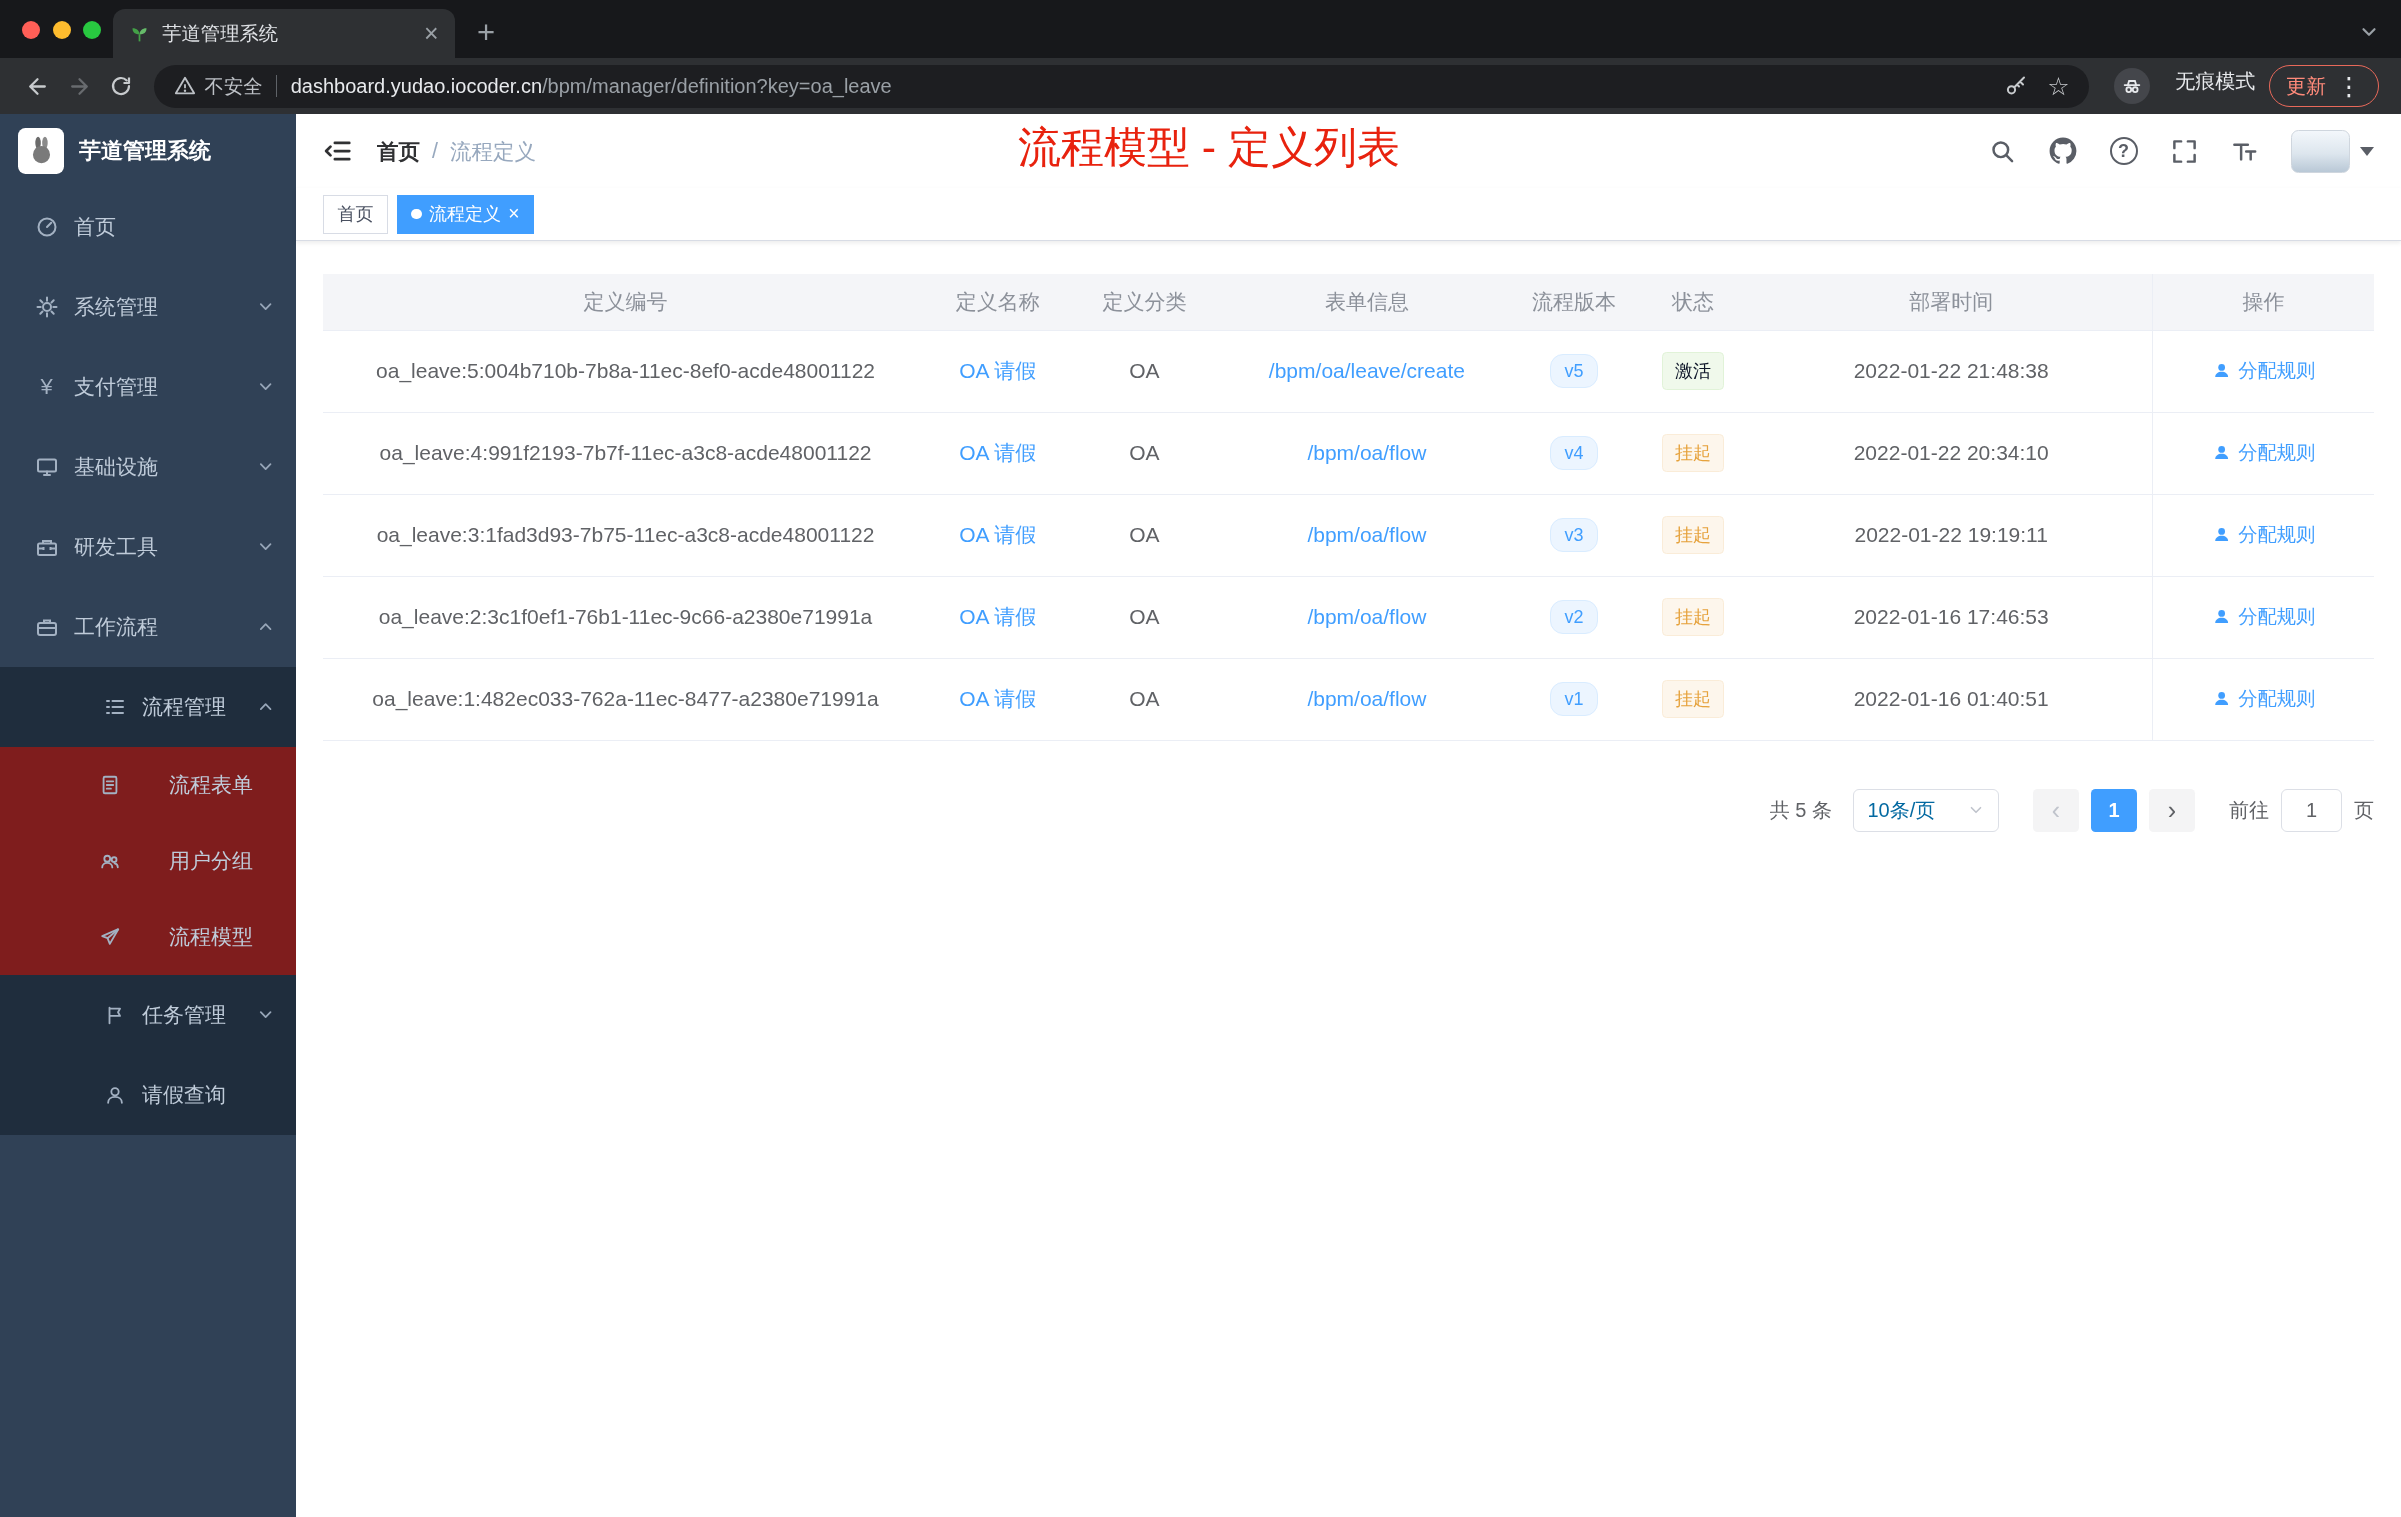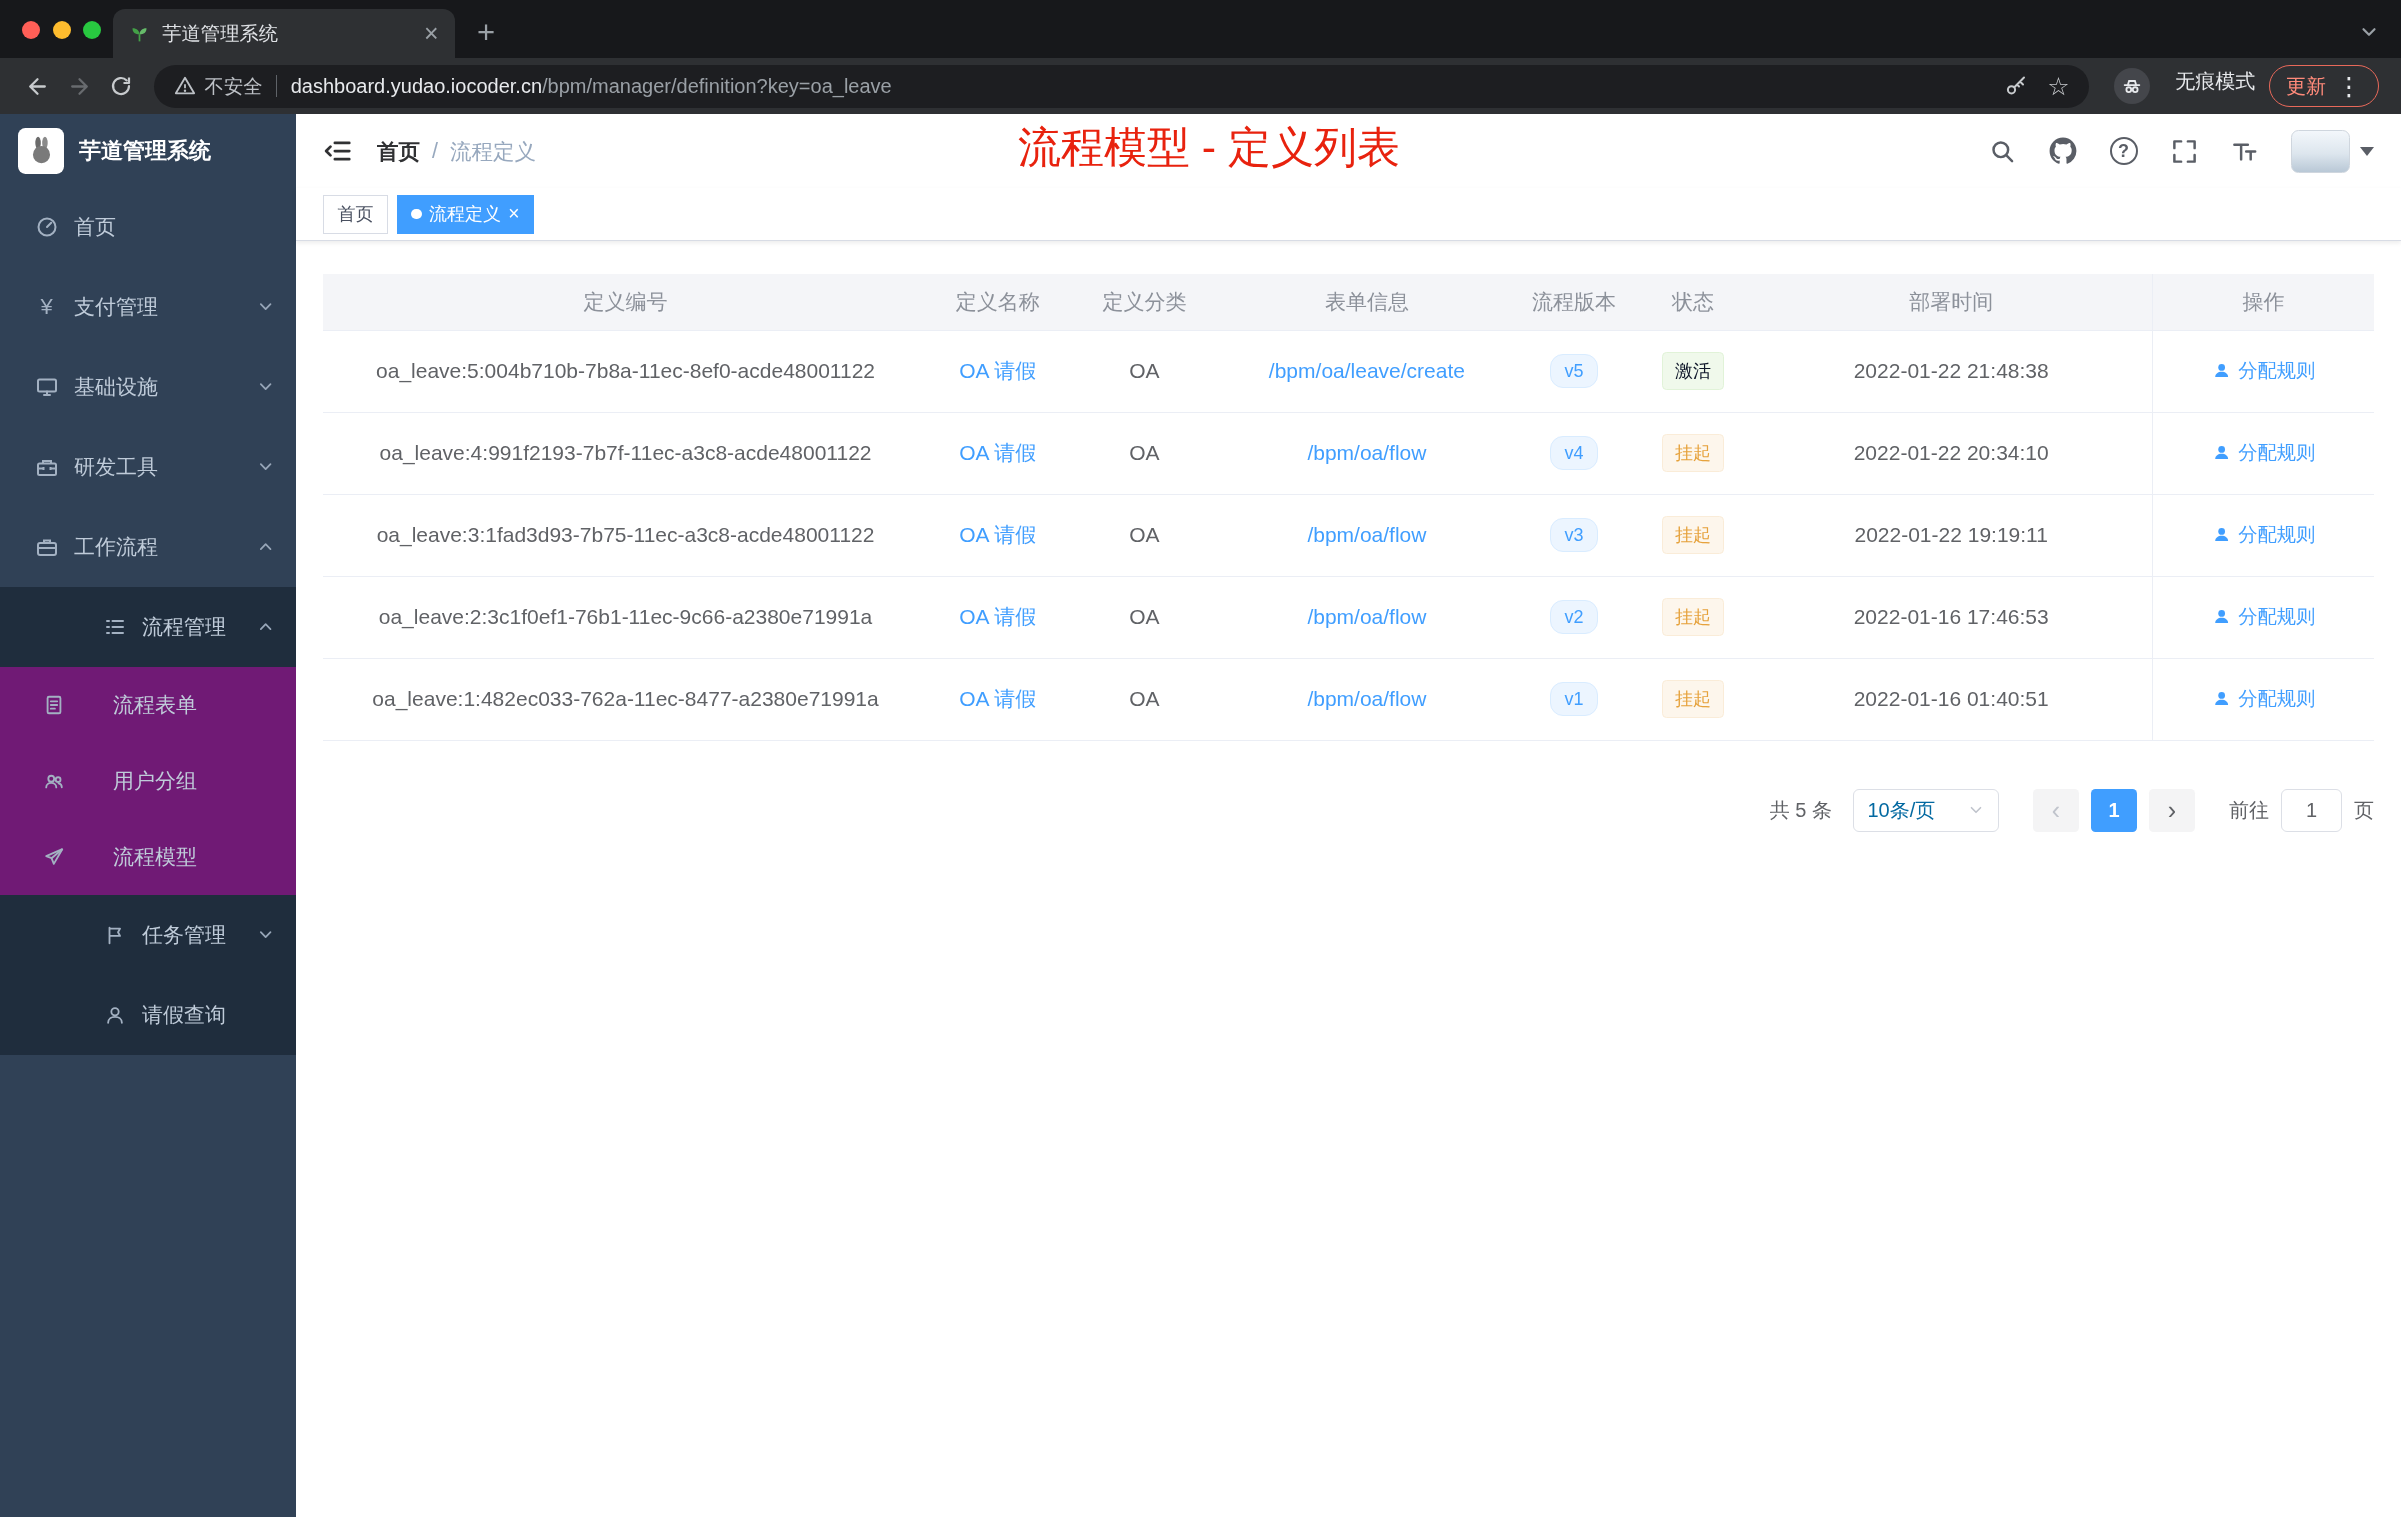--- a/index.html
+++ b/index.html
@@ -44,21 +44,21 @@
   .sidebar { width:296px; flex-shrink:0; background:#304156; color:#bfcbd9; }
   .logo-row { height:73px; display:flex; align-items:center; padding-left:18px; gap:15px; }
   .logo { width:46px; height:46px; background:#fff; border-radius:7.4px;
     display:flex; align-items:center; justify-content:center; }
   .app-title { color:#fff; font-size:22px; font-weight:bold; }
   .menu-item { height:80px; display:flex; align-items:center; padding:0 21px 0 34px;
     font-size:21px; gap:15px; cursor:pointer; }
   .menu-item .arrow { margin-left:auto; color:#97a6b8; }
   .menu-item .arrow.up svg { transform:rotate(180deg); }
   .menu-item.sub { background:#1f2d3d; padding-left:102px; }
-  .menu-item.sub2 { background:#701a75; padding-left:41px; height:76px;gap:47px; }
+  .menu-item.sub2 { background:#7f1d1d; padding-left:97px; height:76px;gap:47px; }
   .mi-icon { color:#a3b1c2; display:flex; align-items:center; justify-content:center;
     width:25px; height:25px; font-size:22px; }
 
   .main { flex:1; display:flex; flex-direction:column; background:#fff; min-width:0; }
   .navbar { height:74px; display:flex; align-items:center; padding:0 27px; position:relative; }
   .hamburger { color:#303133; margin-right:24px; }
   .breadcrumb { font-size:21.5px; display:flex; gap:12px; align-items:center; }
   .bc-home { color:#303133; font-weight:bold; }
   .bc-sep, .bc-cur { color:#97a8be; }
   .nav-right { margin-left:auto; display:flex; align-items:center; gap:33px; color:#5a5e66; }
@@ -214,20 +214,34 @@
     <div class="menu-item">
       <span class="mi-icon">
         <svg width="24" height="24" viewBox="0 0 24 24">
             <circle cx="12" cy="12" r="8.5" fill="none" stroke="currentColor" stroke-width="2"></circle>
             <path d="M12 12l4.2-4.2" stroke="currentColor" stroke-width="2" stroke-linecap="round"></path>
           </svg>
       </span>
       <span>首页</span>
     </div>
 
+    <div class="menu-item">
+      <span class="mi-icon">
+        <svg width="24" height="24" viewBox="0 0 24 24">
+            <circle cx="12" cy="12" r="4" fill="none" stroke="currentColor" stroke-width="2"></circle>
+            <path d="M12 2.5v3.2M12 18.3v3.2M2.5 12h3.2M18.3 12h3.2M5.3 5.3l2.2 2.2M16.5 16.5l2.2 2.2M18.7 5.3l-2.2 2.2M7.5 16.5l-2.2 2.2" stroke="currentColor" stroke-width="2" stroke-linecap="round"></path>
+          </svg>
+      </span>
+      <span>系统管理</span>
+      <span class="arrow">
+          <svg width="19.3" height="19.3" viewBox="0 0 24 24">
+            <path d="M6 9l6 6 6-6" fill="none" stroke="currentColor" stroke-width="2.2" stroke-linecap="round" stroke-linejoin="round"></path>
+          </svg>
+        </span>
+    </div>
 
     <div class="menu-item">
       <span class="mi-icon">¥</span>
       <span>支付管理</span>
       <span class="arrow">
           <svg width="19.3" height="19.3" viewBox="0 0 24 24">
             <path d="M6 9l6 6 6-6" fill="none" stroke="currentColor" stroke-width="2.2" stroke-linecap="round" stroke-linejoin="round"></path>
           </svg>
         </span>
     </div>

